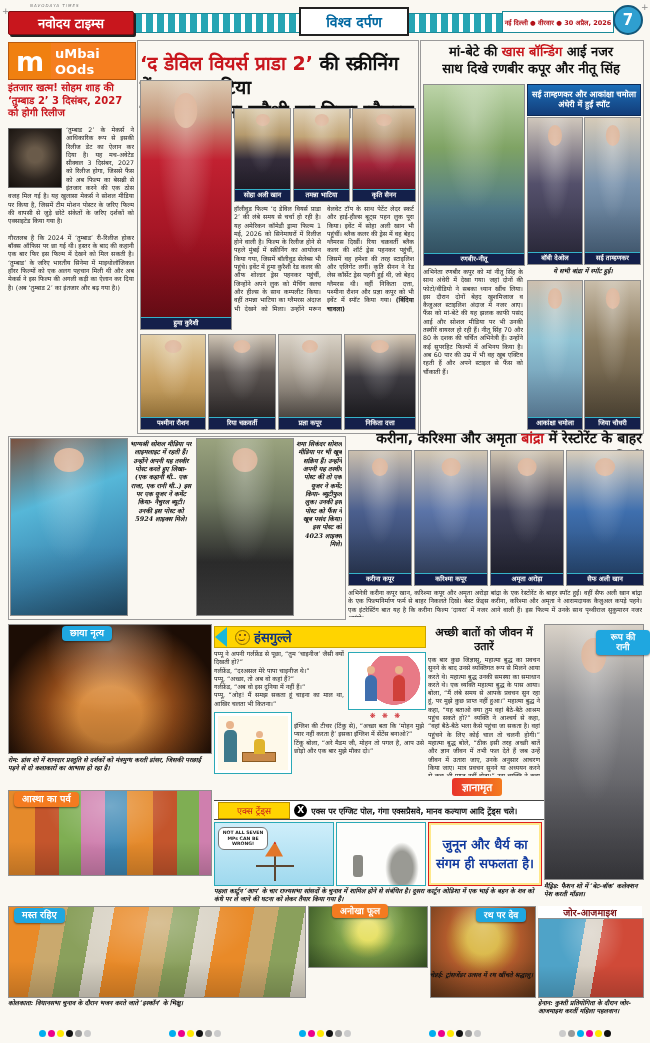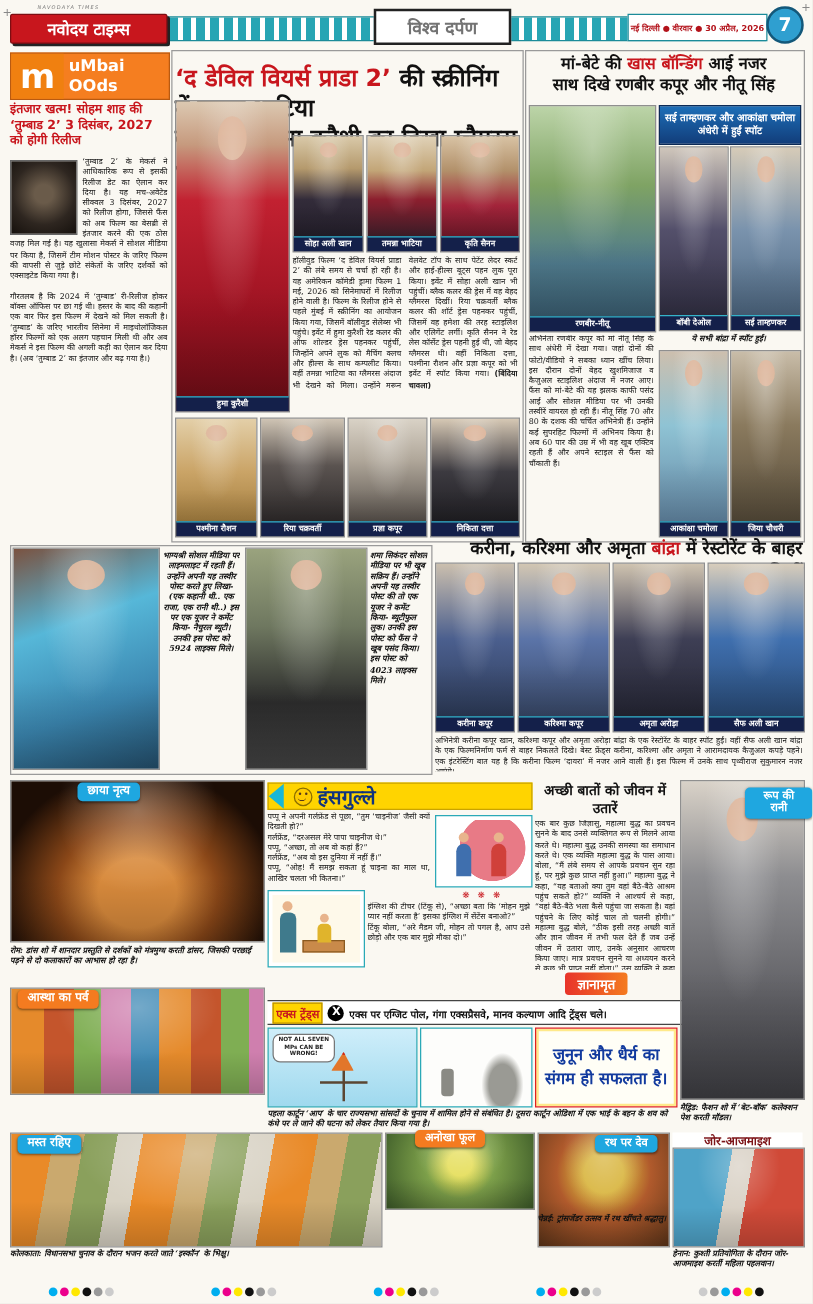--- a/index.html
+++ b/index.html
@@ -6,21 +6,21 @@
   .page{position:relative;width:650px;height:1043px;margin:0 auto;background:#faf8f2;
         font-family:"DejaVu Sans","Liberation Sans",sans-serif;overflow:hidden}
   .abs{position:absolute}
   
   .mini{position:absolute;left:30px;top:3px;font-size:4px;color:#777;letter-spacing:1px;font-style:italic}
   .paper{position:absolute;left:8px;top:11px;width:124px;height:22px;background:#c8161d;color:#fff;
          font-weight:bold;font-size:13px;display:flex;align-items:center;justify-content:center;
          border:1px solid #7e0d12;border-radius:2px;box-shadow:2px 2px 0 #222}
   .stripes{position:absolute;top:13px;height:18px;background:repeating-linear-gradient(90deg,#27a5b4 0 7px,#fff 7px 11px);border:1px solid #1b8b99}
   .banner{position:absolute;left:299px;top:7px;width:106px;height:25px;background:#fff;border:2px solid #222;
-          color:#737373;font-weight:bold;font-size:14px;display:flex;align-items:center;justify-content:center}
+          color:#0369a1;font-weight:bold;font-size:14px;display:flex;align-items:center;justify-content:center}
   .datebox{position:absolute;left:502px;top:11px;width:110px;height:20px;background:#fff;border:1px solid #1b8b99;
            color:#b3121a;font-weight:bold;font-size:6.5px;display:flex;align-items:center;justify-content:center}
   .pagenum{position:absolute;left:613px;top:5px;width:26px;height:26px;border-radius:50%;background:#2f9fd0;
            border:2px solid #13587a;color:#fff;font-weight:bold;font-size:15px;display:flex;align-items:center;justify-content:center}
   .regcross{position:absolute;color:#888;font-size:9px}
   
   .ph{position:absolute;border:1px solid #8f8f8f;overflow:hidden;background:#d8d4cc}
   .ph .shade{position:absolute;inset:0;background:radial-gradient(ellipse at 50% 18%,rgba(255,255,255,.28),transparent 45%),
              linear-gradient(180deg,transparent 60%,rgba(0,0,0,.18))}
   .por::before{content:"";position:absolute;top:5%;left:50%;transform:translateX(-50%);
@@ -45,33 +45,33 @@
   .poster{float:left;width:52px;height:58px;margin:2px 4px 2px 0;border:1px solid #666;
           background:radial-gradient(circle at 50% 45%,#6a5b4a 0 18%,#2e2620 60%,#15100c 100%)}
   
   .gyan{position:absolute;background:linear-gradient(90deg,#e8342a,#f47b20);color:#fff;font-weight:bold;
         font-size:10.5px;padding:2px 10px;border-radius:3px;z-index:4}
   .hasghead{position:absolute;display:flex;align-items:center;background:#ffd400;border:1px solid #c9a300}
   .hasghead .arrow{width:0;height:0;border-top:10px solid transparent;border-bottom:10px solid transparent;border-right:12px solid #19b7d8;margin-right:4px}
   .smiley{width:13px;height:13px;border-radius:50%;background:#ffcc00;border:1px solid #8a6d00;position:relative;margin:0 4px}
   .smiley::before{content:"";position:absolute;top:3px;left:3px;width:2px;height:2px;border-radius:50%;background:#53351a;box-shadow:5px 0 0 #53351a}
   .smiley::after{content:"";position:absolute;left:2px;top:5px;width:7px;height:4px;border-bottom:1.6px solid #53351a;border-radius:0 0 7px 7px}
-  .hasghead .t{color:#10337e;font-weight:bold;font-size:16px}
+  .hasghead .t{color:#10337e;font-weight:bold;font-size:13px}
   .jokes{white-space:pre-line}
   .tricolor{color:#c8161d;font-weight:bold;letter-spacing:2px;font-size:7px;text-align:center}
   .cartframe{position:absolute;border:1.6px solid #2aa9b7;background:#fff;overflow:hidden}
   .bubble{position:absolute;background:#fff;border:1px solid #777;border-radius:6px;font-weight:bold;
           font-size:4.6px;line-height:1.2;padding:2px;color:#222;text-align:center}
   .vane{position:absolute;left:50%;top:52%;width:2px;height:26px;background:#5b4632}
   .vane::before{content:"";position:absolute;top:10px;left:-18px;width:38px;height:2px;background:#5b4632}
   .rooster{position:absolute;left:50%;top:30%;transform:translateX(-50%);width:18px;height:15px;background:#e2762a;
            clip-path:polygon(0 100%,55% 0,100% 100%)}
   .rooster::before{content:"";position:absolute;top:-3px;left:8px;width:5px;height:5px;border-radius:50%;background:#d02318}
   .xstrip{position:absolute;background:#fff;border-top:1.5px solid #444;border-bottom:1.5px solid #444;display:flex;align-items:center;gap:4px;padding:0 4px}
-  .xlab{background:#ffd400;color:#c8161d;font-weight:bold;font-size:9px;padding:1px 2px;border:1px solid #b98f00}
+  .xlab{background:#ffd400;color:#c8161d;font-weight:normal;font-size:9px;padding:1px 18px;border:1px solid #b98f00}
   .xlogo{width:13px;height:13px;border-radius:50%;background:#000;color:#fff;font-weight:bold;font-size:9px;
          display:inline-flex;align-items:center;justify-content:center}
   .xtext{font-weight:bold;font-size:8px;color:#111}
   .quote{position:absolute;border:1.6px solid #e02020;background:#fffef6;box-shadow:inset 0 0 0 2px #ffe98a;
          display:flex;align-items:center;justify-content:center;text-align:center;color:#123a9e;font-weight:bold;font-size:14.5px;line-height:1.5}
   .joklab{position:absolute;color:#7d1418;font-weight:bold;font-size:9.5px;text-align:center;background:#fff}
   .regdots{position:absolute;bottom:6px;left:0;right:0;display:flex;justify-content:space-around}
   .regdots .grp{display:flex;gap:2px}
   .regdots i{width:7px;height:7px;border-radius:50%;display:block}
   
@@ -226,21 +226,21 @@
   </div>
 
   <div class="frame" style="left:8px;top:436px;width:336px;height:182px"></div>
   <div class="ph g-bhagya por" style="left:10px;top:438px;width:116px;height:176px">
       <i class="shade"></i>
     </div>
   <div class="capser" style="left:130px;top:440px;width:62px;height:174px;text-align:center">भाग्यश्री सोशल मीडिया पर लाइमलाइट में रहती हैं। उन्होंने अपनी यह तस्वीर पोस्ट करते हुए लिखा- (एक कहानी थी.. एक राजा, एक रानी थी..) इस पर एक यूजर ने कमेंट किया- नैचुरल ब्यूटी। उनकी इस पोस्ट को 5924 लाइक्स मिले।</div>
   <div class="ph g-shama por" style="left:196px;top:438px;width:96px;height:176px">
       <i class="shade"></i>
     </div>
-  <div class="capser" style="left:296px;top:440px;width:46px;height:174px;text-align:left">शमा सिकंदर सोशल मीडिया पर भी खूब सक्रिय हैं। उन्होंने अपनी यह तस्वीर पोस्ट की तो एक यूजर ने कमेंट किया- ब्यूटीफुल लुक। उनकी इस पोस्ट को फैंस ने खूब पसंद किया। इस पोस्ट को 4023 लाइक्स मिले।</div>
+  <div class="capser" style="left:296px;top:440px;width:46px;height:174px;text-align:right">शमा सिकंदर सोशल मीडिया पर भी खूब सक्रिय हैं। उन्होंने अपनी यह तस्वीर पोस्ट की तो एक यूजर ने कमेंट किया- ब्यूटीफुल लुक। उनकी इस पोस्ट को फैंस ने खूब पसंद किया। इस पोस्ट को 4023 लाइक्स मिले।</div>
 
   <div class="hl" style="left:348px;top:428px;width:294px;font-size:14px;text-align:right">
     <span>करीना, करिश्मा और अमृता </span><span class="h-red">बांद्रा</span><span> में रेस्टोरेंट के बाहर दिखीं</span>
   </div>
   <div class="ph g-kareena por" style="left:348px;top:450px;width:62px;height:134px">
     <i class="shade"></i>
       <b class="cap">करीना कपूर</b>
   </div>
   <div class="ph g-karishma por" style="left:414px;top:450px;width:72px;height:134px">
     <i class="shade"></i>

